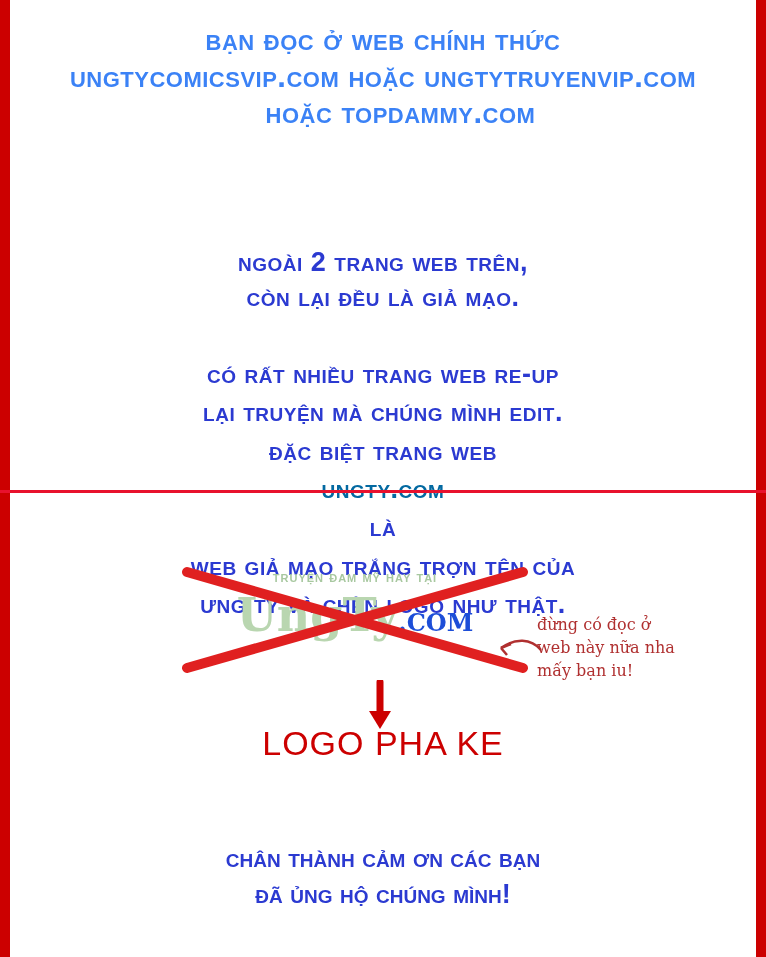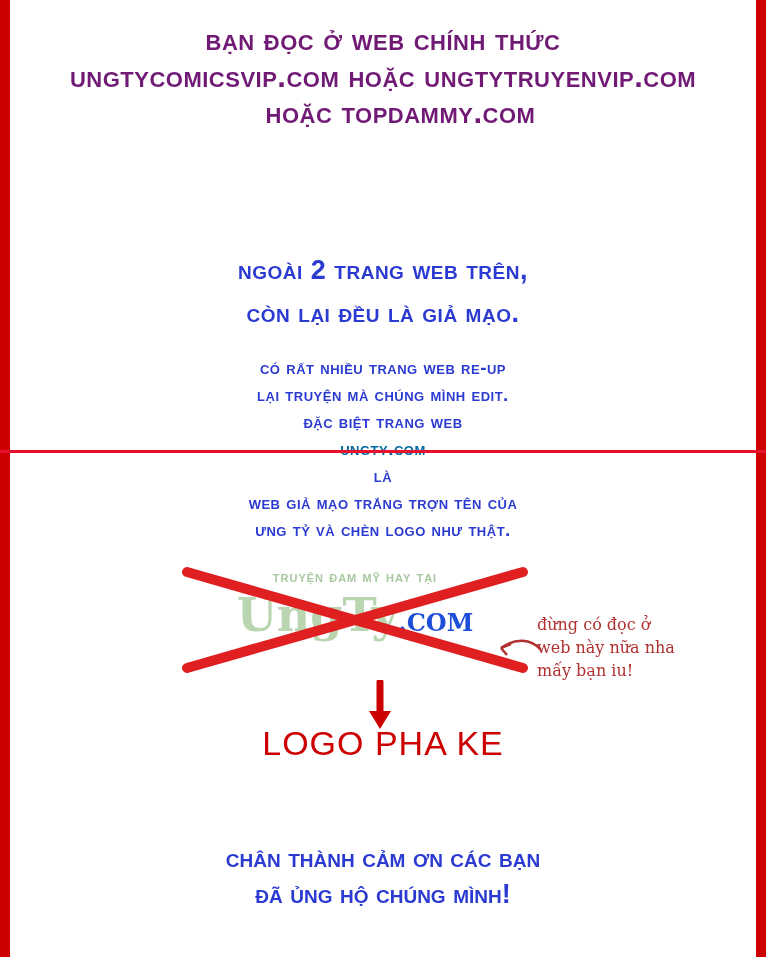--- a/index.html
+++ b/index.html
@@ -33,21 +33,21 @@
 
   .block {
     position: absolute;
     width: 100%;
     text-align: center;
     line-height: 1.18;
     letter-spacing: 0.5px;
   }
 
   .red {
-    color: #701a75;
+    color: #3b82f6;
     text-align: center;
   }
   .blue {
     color: #2b3ad1;
   }
 
   .headline {
     top: 22px;
     font-size: 31px;
     font-weight: bold;
@@ -68,25 +68,25 @@
   .subhead span { display:block; }
 
   .para1 {
     top: 245px;
     font-size: 27px;
     font-weight: bold;
     font-variant: small-caps;
     text-transform: lowercase;
     line-height: 1.3;
   }
-  .para1 span { display:block;margin-top:8px; }
+  .para1 span { display:block; }
 
   .para2 {
     top: 355px;
-    font-size: 19px;
+    font-size: 27px;
     font-weight: bold;
     font-variant: small-caps;
     text-transform: lowercase;
     line-height: 1.42;
   }
   .para2 span { display:block; }
   .strike {
     position: relative;
     color: #0369a1;
   }

